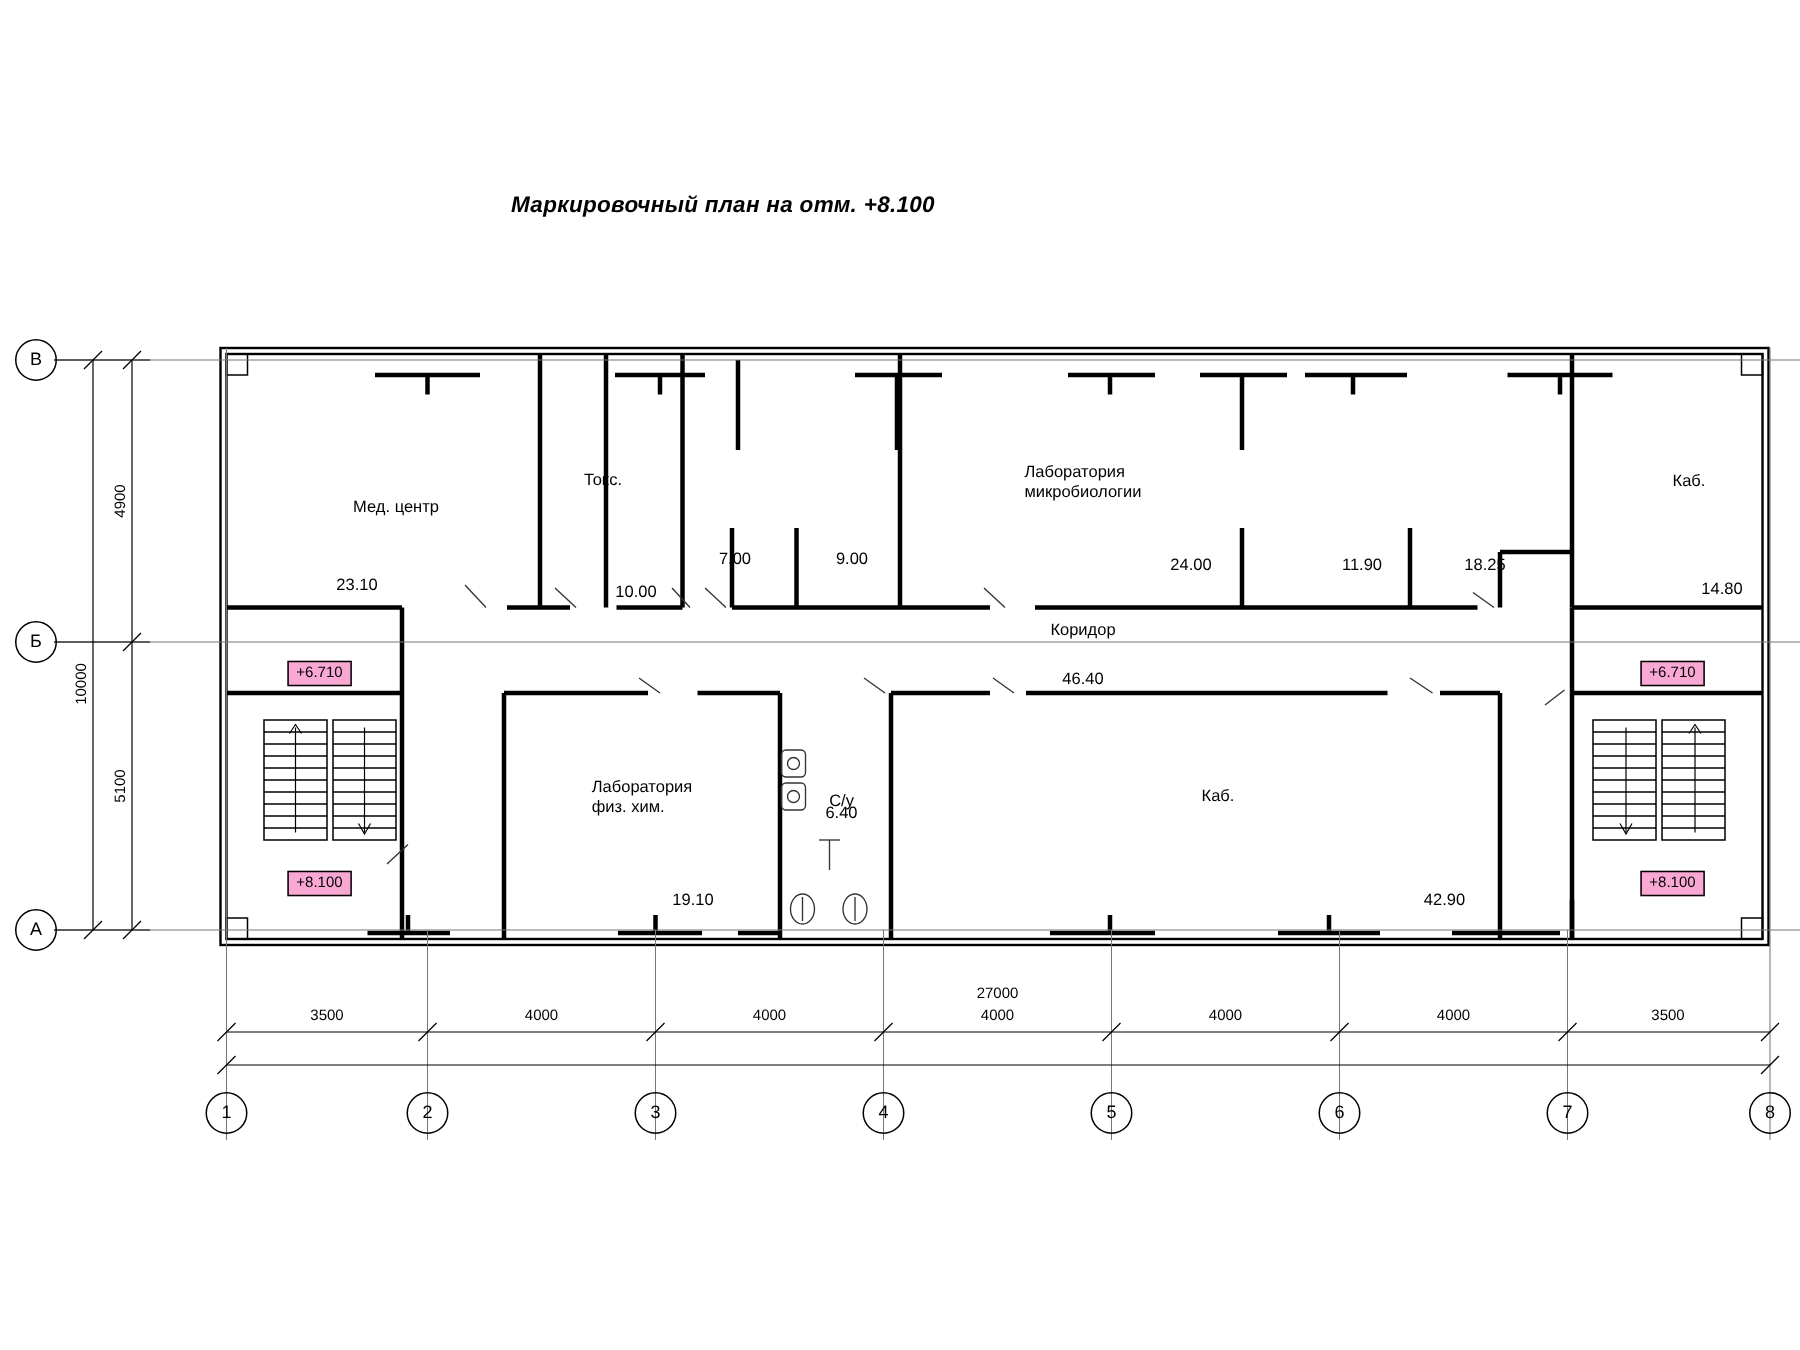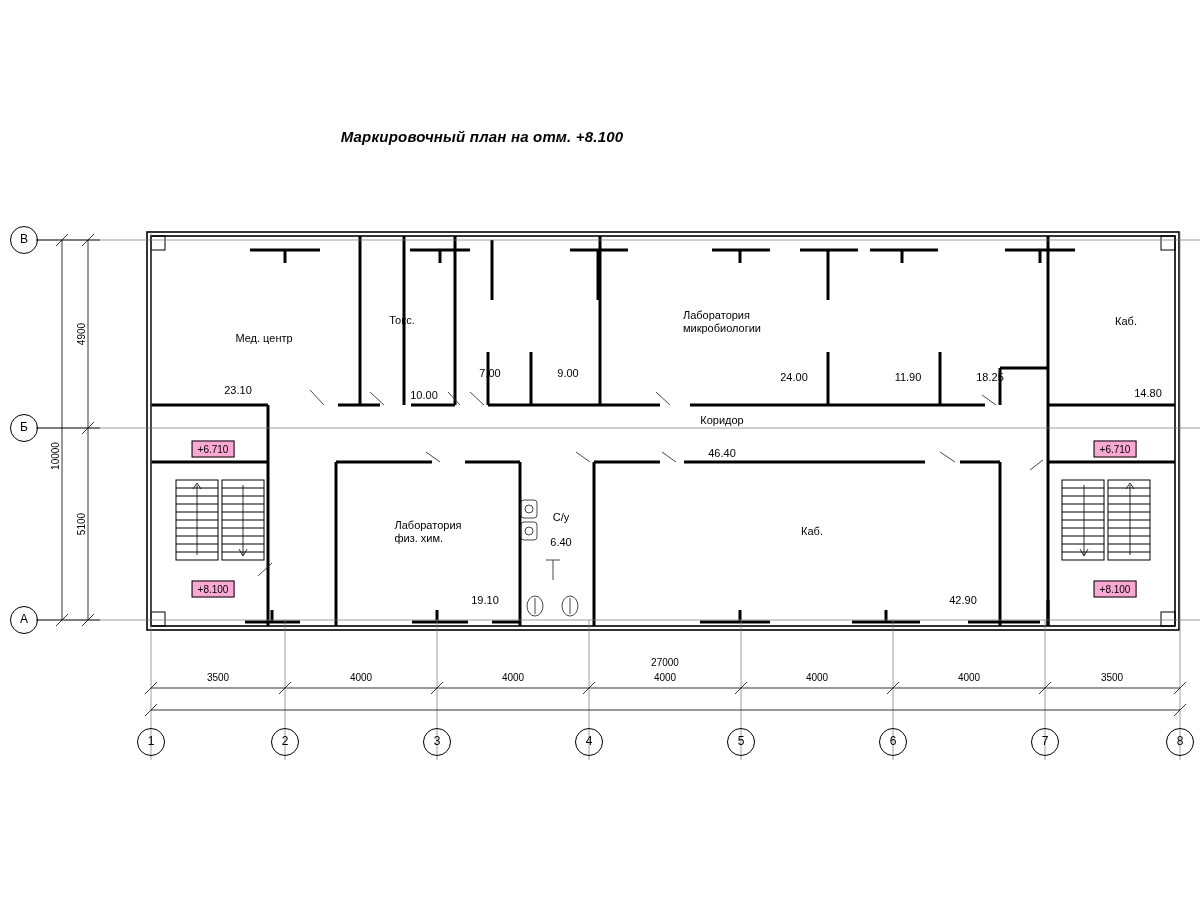--- a/index.html
+++ b/index.html
@@ -317,32 +317,32 @@
 <div class="lbl c roomname" style="left:722px; top:309px;">
   <span>Лаборатория</span><br>
   <span>микробиологии</span>
 </div>
 <div class="lbl c roomname" style="left:1126px; top:315px;"><span>Каб.</span></div>
 <div class="lbl c roomname" style="left:722px; top:414px;"><span>Коридор</span></div>
 <div class="lbl c roomname" style="left:428px; top:519px;">
   <span>Лаборатория</span><br>
   <span>физ. хим.</span>
 </div>
-<div class="lbl c roomname" style="left:561px; top:511px;"><span>С/у</span></div>
+<div class="lbl c roomname" style="left:561px; top:528px;"><span>С/у</span></div>
 <div class="lbl c roomname" style="left:812px; top:525px;"><span>Каб.</span></div>
 
 <div class="lbl c areanum" style="left:238px; top:384px;text-align:right;"><span>23.10</span></div>
 <div class="lbl c areanum" style="left:424px; top:389px;"><span>10.00</span></div>
 <div class="lbl c areanum" style="left:490px; top:367px;"><span>7.00</span></div>
 <div class="lbl c areanum" style="left:568px; top:367px;"><span>9.00</span></div>
 <div class="lbl c areanum" style="left:794px; top:371px;"><span>24.00</span></div>
 <div class="lbl c areanum" style="left:908px; top:371px;"><span>11.90</span></div>
 <div class="lbl c areanum" style="left:990px; top:371px;"><span>18.25</span></div>
 <div class="lbl c areanum" style="left:1148px; top:387px;"><span>14.80</span></div>
 <div class="lbl c areanum" style="left:722px; top:431px;margin-top:16px;"><span>46.40</span></div>
-<div class="lbl c areanum" style="left:485px; top:594px;text-align:right;"><span>19.10</span></div>
+<div class="lbl c areanum" style="left:462px; top:594px;text-align:right;"><span>19.10</span></div>
 <div class="lbl c areanum" style="left:561px; top:536px;"><span>6.40</span></div>
 <div class="lbl c areanum" style="left:963px; top:594px;"><span>42.90</span></div>
 
 <div class="elev-box" style="left:213px; top:449px;"><span>+6.710</span></div>
 <div class="elev-box" style="left:213px; top:589px;"><span>+8.100</span></div>
 <div class="elev-box" style="left:1115px; top:449px;"><span>+6.710</span></div>
 <div class="elev-box" style="left:1115px; top:589px;"><span>+8.100</span></div>
 
 </body></html>

